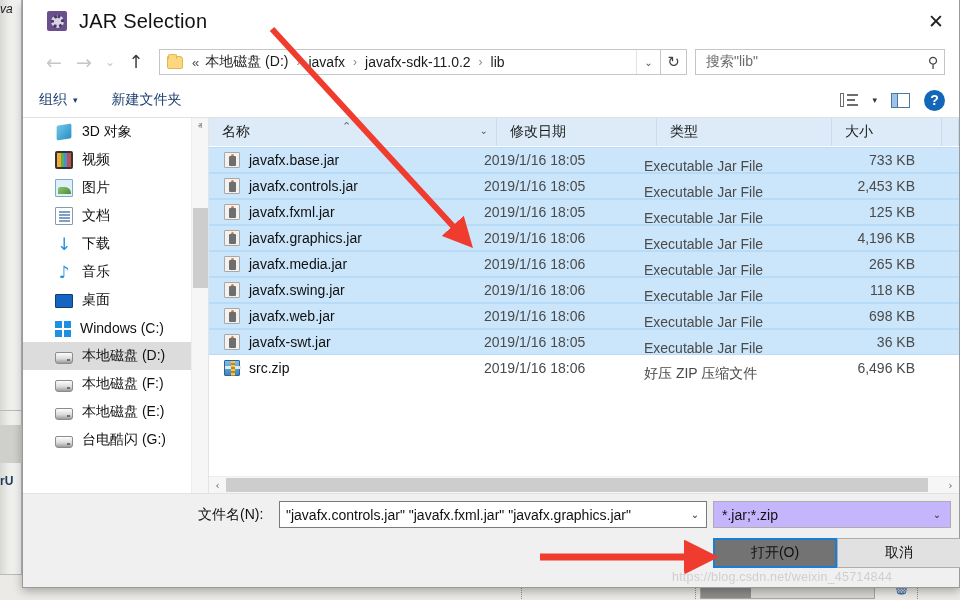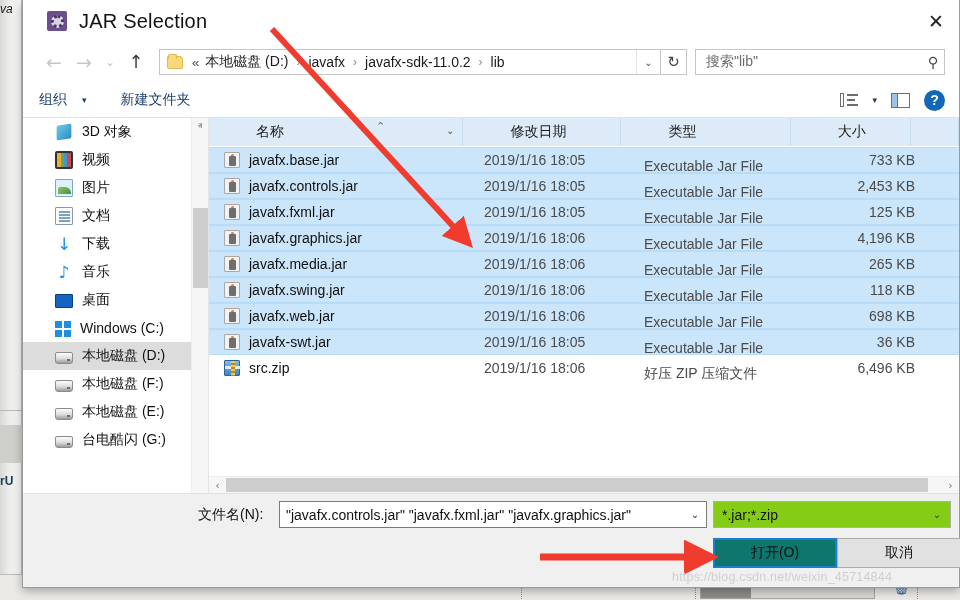--- a/index.html
+++ b/index.html
@@ -143,21 +143,21 @@
   #search-input {
     flex: 1 1 auto; font-size: 14px; color: #6b6b6b; white-space: nowrap; overflow:hidden;
   }
   #search-icon { font-size: 14px; color: #444; font-family:"DejaVu Sans", sans-serif; }
 
   
   #cmdbar {
     height: 36px; flex: none; display: flex; align-items: center;
     padding: 0 16px; border-bottom: 1px solid #e2e2e2; position: relative;
   }
-  .cmd { font-size: 14px; color: #1b3f6e; display:flex; align-items:center; gap:15px; }
+  .cmd { font-size: 14px; color: #1b3f6e; display:flex; align-items:center; gap:6px; }
   .cmd .caret { font-size: 9px; color:#1b3f6e; }
   #cmd-left { display:flex; align-items:center; gap: 34px; }
   #cmd-right { position:absolute; right: 14px; top:0; height:36px; display:flex;
                align-items:center; gap: 14px; }
   #viewicon { width:18px; height:14px; position:relative; }
   #viewicon .vcol { position:absolute; left:0; top:0; width:4px; height:14px;
                     background:#fff; border:1px solid #6d6d6d; }
   #viewicon .vl { position:absolute; left:7px; height:2px; background:#6d6d6d; }
   #view-caret { font-size:9px; color:#333; }
   #panelicon { width:19px; height:15px; border:1px solid #4a77a8; display:flex; }
@@ -227,21 +227,21 @@
   #filepane { flex: 1 1 auto; display: flex; flex-direction: column; min-width: 0;
               border-left: 1px solid #e4e4e4; }
 
   #colheader {
     height: 29px; flex: none; background: #dcebf7;
     display: flex; align-items: stretch; position: relative;
     border-bottom: 1px solid #fff;
   }
   .colh {
     display: flex; align-items: center; font-size: 14px; color: #1b1b1b;
-    padding-left: 13px; border-right: 1px solid #c7dced; position: relative; margin-left: 34px;
+    padding-left: 13px; border-right: 1px solid #c7dced; position: relative;
   }
   #colh-sortmark {
     position: absolute; left: 133px; top: 2px; font-size: 11px; color: #6b6b6b;
     font-family:"DejaVu Sans", sans-serif;
   }
   #colh-caret {
     position:absolute; right: 8px; top: 7px; font-size: 10px; color:#5a5a5a;
   }
   #colh-extra { flex: 1 1 auto; }
 
@@ -307,34 +307,34 @@
     background: #fff; border: 1px solid #7a7a7a;
     display: flex; align-items: center; overflow: hidden;
   }
   #fn-value {
     flex: 1 1 auto; padding-left: 6px; font-size: 14px; color: #111;
     white-space: nowrap; overflow: hidden;
   }
   #fn-caret { width: 22px; flex:none; text-align:center; font-size:10px; color:#333; }
   #filter-select {
     position: absolute; left: 690px; top: 7px; width: 238px; height: 27px;
-    background: #84cc16; border: 1px solid #adadad;
+    background: #c4b5fd; border: 1px solid #adadad;
     display: flex; align-items: center;
   }
   #filter-value { flex:1 1 auto; padding-left: 8px; font-size: 14px; color: #111;
                   white-space:nowrap; overflow:hidden;}
   #filter-caret { width: 26px; flex:none; text-align:center; font-size:10px; color:#333; }
 
   .dlgbtn {
     position: absolute; top: 44px; height: 30px; width: 124px;
     background: #e1e1e1; border: 1px solid #adadad;
     display: flex; align-items: center; justify-content: center;
     font-size: 14px; color: #111;
   }
-  #open-btn { left: 690px; border: 2px solid #1a7fd4; background:#0f766e; }
+  #open-btn { left: 690px; border: 2px solid #1a7fd4; background:#737373; }
   #cancel-btn { left: 814px; }
 
   
   #annot { position: absolute; inset: 0; pointer-events: none; }
   #watermark {
     position: absolute; left: 672px; top: 570px; font-size: 12.5px;
     color: #cfcfcf; white-space: nowrap; letter-spacing: .2px;
     font-family: "Liberation Sans", sans-serif;
   }
 </style>

